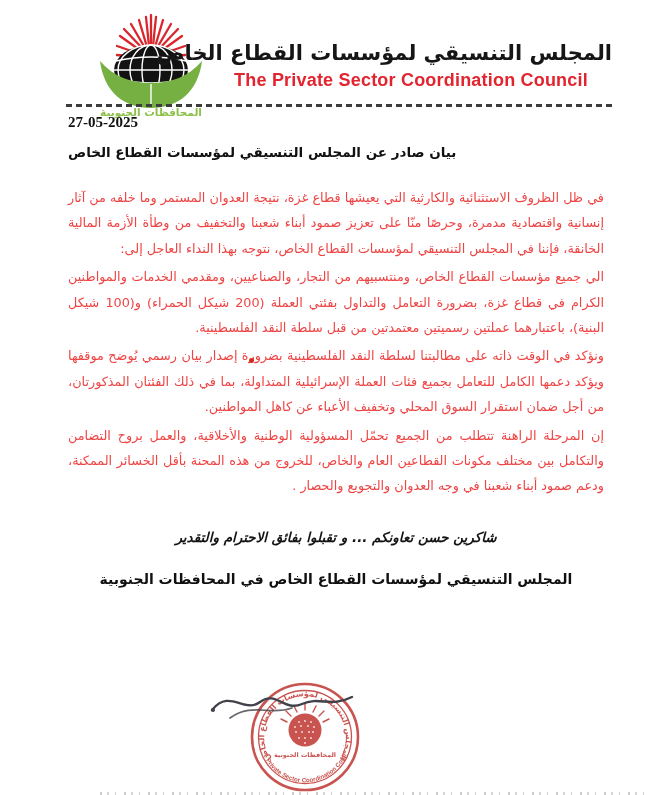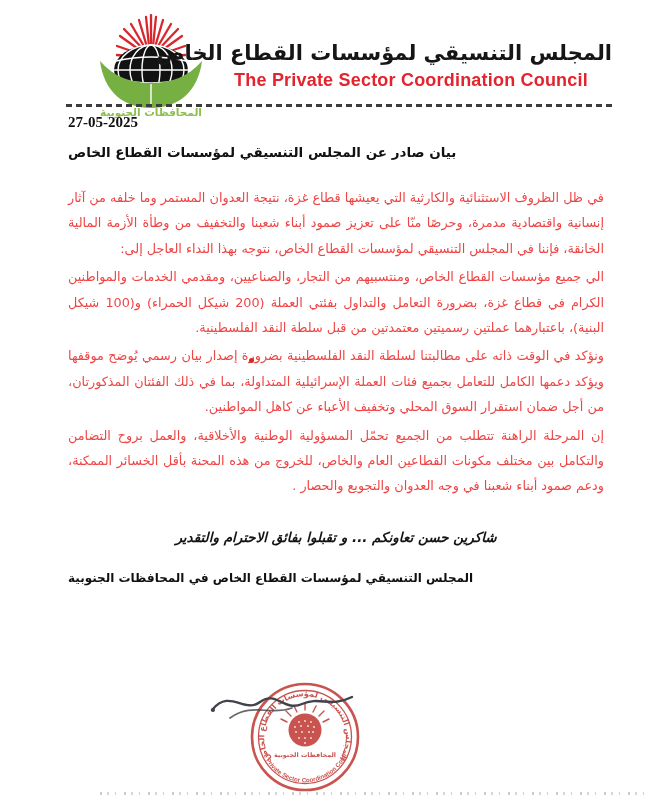--- a/index.html
+++ b/index.html
@@ -48,21 +48,21 @@
   }
   .red-dot-mark {
     position:absolute; left:249px; top:358px; width:5px; height:5px;
     border-radius:50%; background:#d22b22;
   }
   .closing-line {
     text-align:center; font-size:13.5px; font-weight:bold; font-style:italic;
     margin-top:30px; color:#141414;
   }
   .signature-line {
-    text-align:left; font-size:12px; font-weight:bold; margin-top:26px; color:#101010;
+    text-align:center; font-size:14px; font-weight:bold; margin-top:26px; color:#101010;
   }
 
   
   .stamp-wrap { position:absolute; left:200px; top:672px; width:180px; height:123px; }
 
   
   .footer-cutoff {
     position:absolute; bottom:0; left:100px; right:28px; height:3px; opacity:.5;
     background:repeating-linear-gradient(90deg,
       #9a9a9a 0 2px, transparent 2px 7px,

